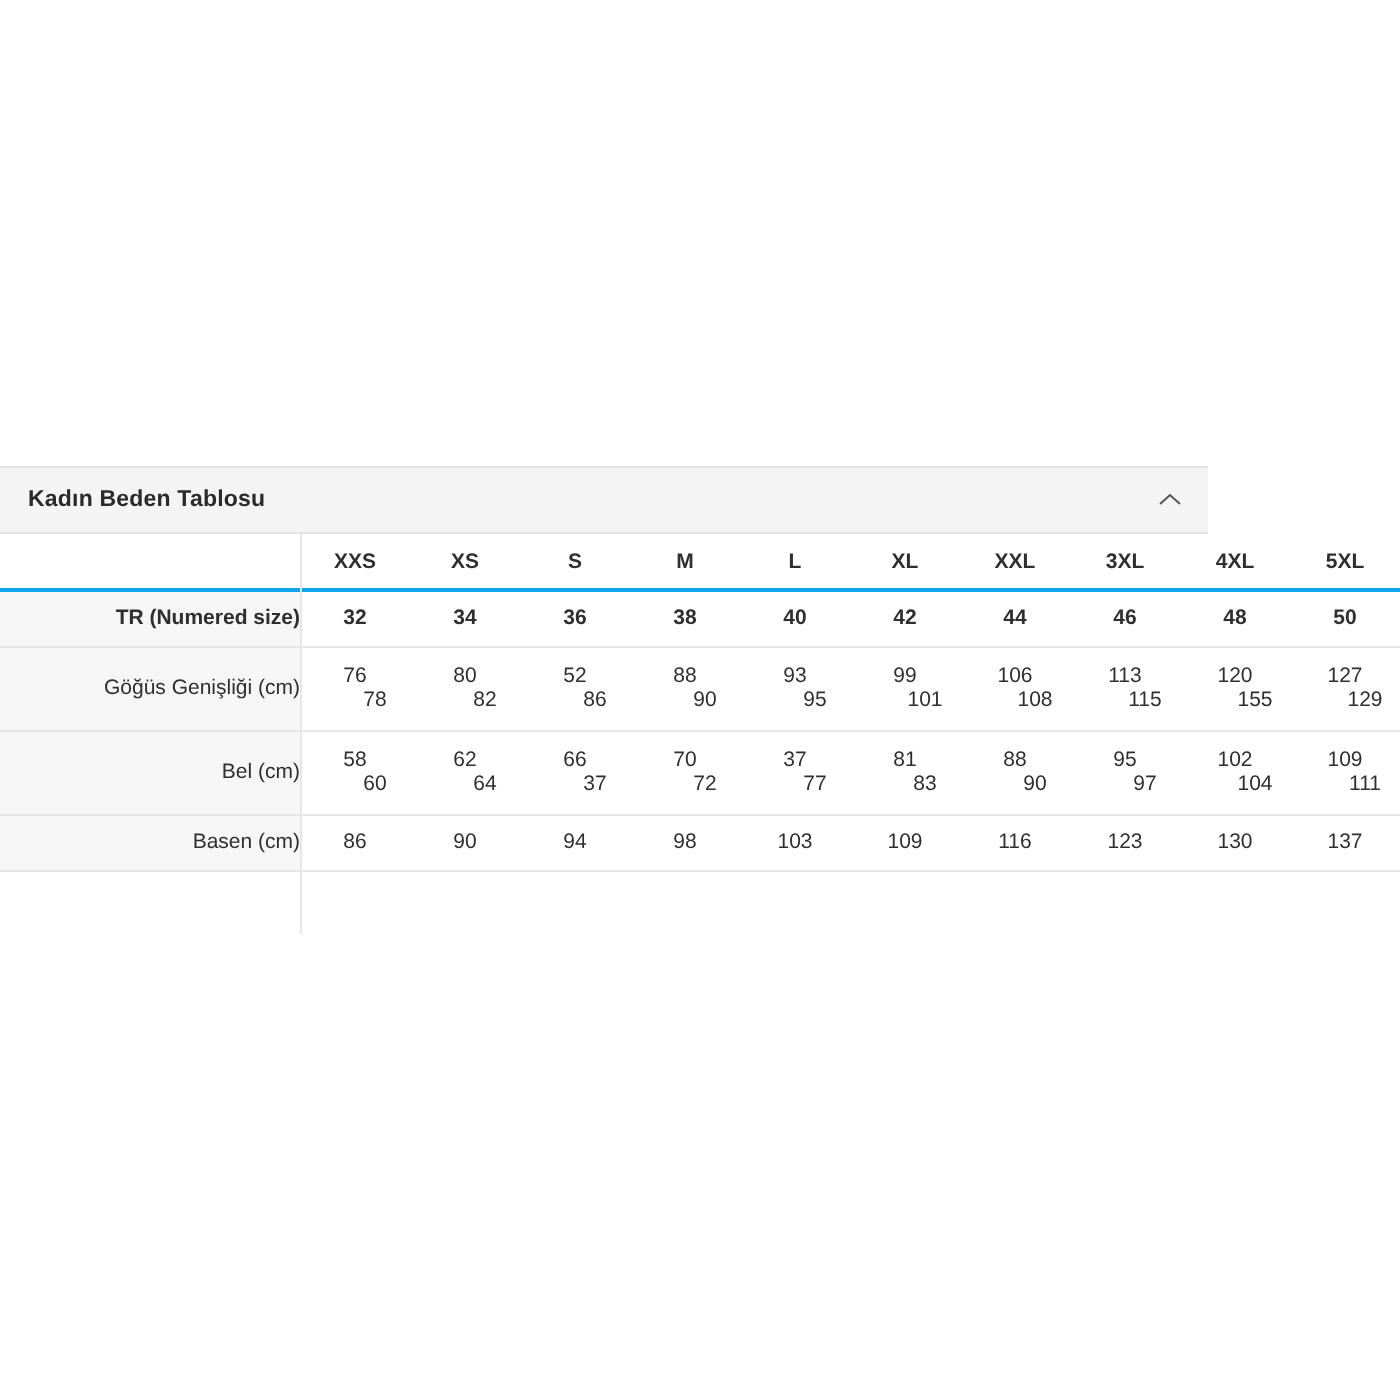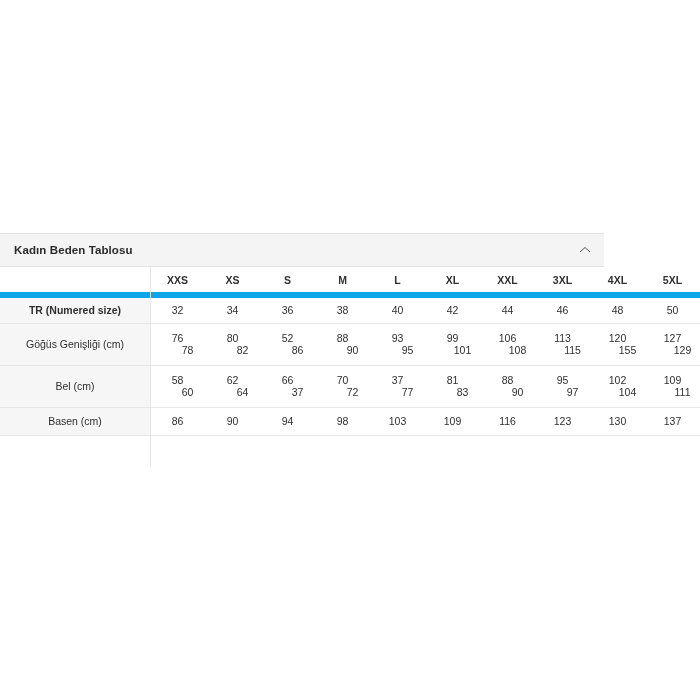--- a/index.html
+++ b/index.html
@@ -61,44 +61,44 @@
     font-size: 10.5px;
     color: #2f2f2f;
     padding: 0;
     vertical-align: middle;
   }
   tr.head-row { height: 28px; }
   tr.head-row th {
     font-weight: bold;
     text-align: center;
     background: #ffffff;
-    border-bottom: 6px solid #0ea5e9;
+    border-bottom: 2px solid #0ea5e9;
   }
   tr.head-row th.label-head {
     background: #ffffff;
   }
   .row-label {
-    text-align: center;
+    text-align: right;
     padding-left: 8px;
     background: #f6f6f6;
     font-weight: normal;
     color: #333333;
     border-bottom: 1px solid #e6e6e6;
   }
   .row-label.bold { font-weight: bold; }
   td.val {
     text-align: center;
     border-bottom: 1px solid #e6e6e6;
     color: #333333;
   }
   tr.single-row { height: 28px; }
   tr.double-row { height: 42px; }
   tr.double-row td.val .line2 { display: block; padding-left: 20px; }
   tr.double-row td.val .line1 { display: block; }
-  td.val.bold { font-weight: normal; }
+  td.val.bold { font-weight: bold; }
   .vline {
     position: absolute;
     left: 150px;
     top: 34px;
     width: 1px;
     background: #e6e6e6;
   }
 </style>
 </head>
 <body>

